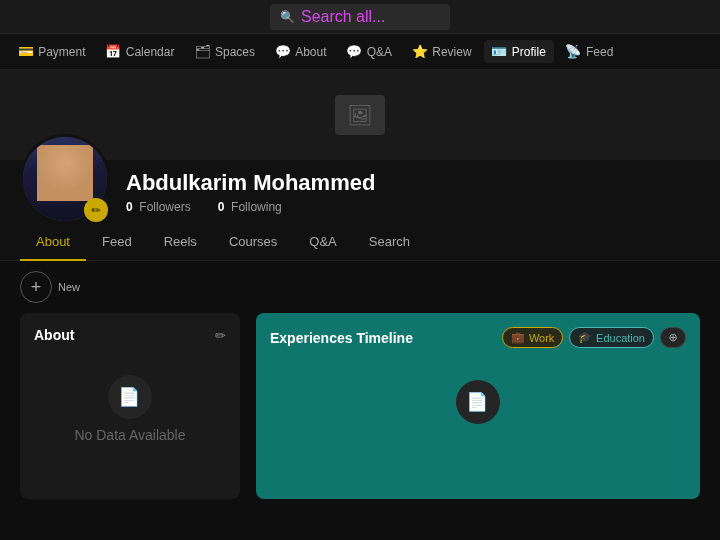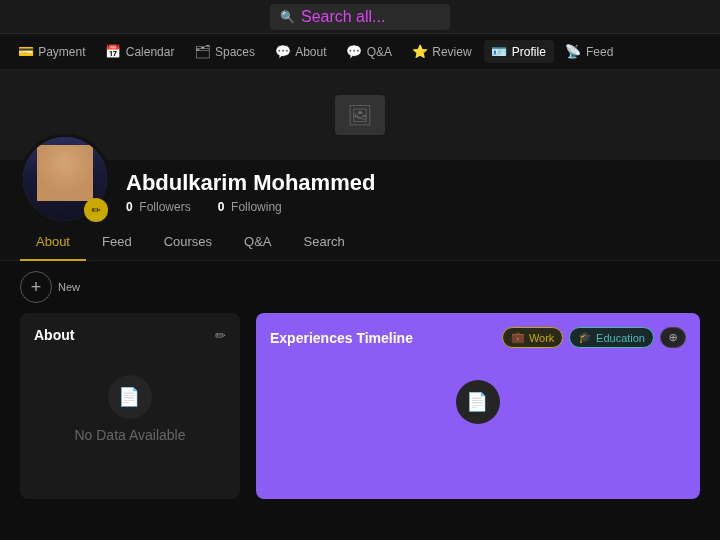--- a/index.html
+++ b/index.html
@@ -256,21 +256,21 @@
       color: #555;
     }
     .no-data-text {
       font-size: 14px;
       color: #666;
     }
 
     
     .experiences-card {
       flex: 1;
-      background: #8b5cf6;
+      background: #0f766e;
       border-radius: 8px;
       padding: 14px;
     }
     .exp-header {
       display: flex;
       justify-content: space-between;
       align-items: center;
       margin-bottom: 12px;
     }
     .exp-title {
@@ -394,20 +394,21 @@
         <strong>0</strong>
         &nbsp;<span>Following</span>
       </span>
     </div>
   </div>
 </div>
 
 <div class="profile-tabs">
   <div class="profile-tab active">About</div>
   <div class="profile-tab">Feed</div>
+  <div class="profile-tab">Reels</div>
   <div class="profile-tab">Courses</div>
   <div class="profile-tab">Q&amp;A</div>
   <div class="profile-tab">Search</div>
 </div>
 
 <div class="new-btn-area">
   <button class="new-btn">
     <span>+</span>
   </button>
   <span class="new-label">New</span>

